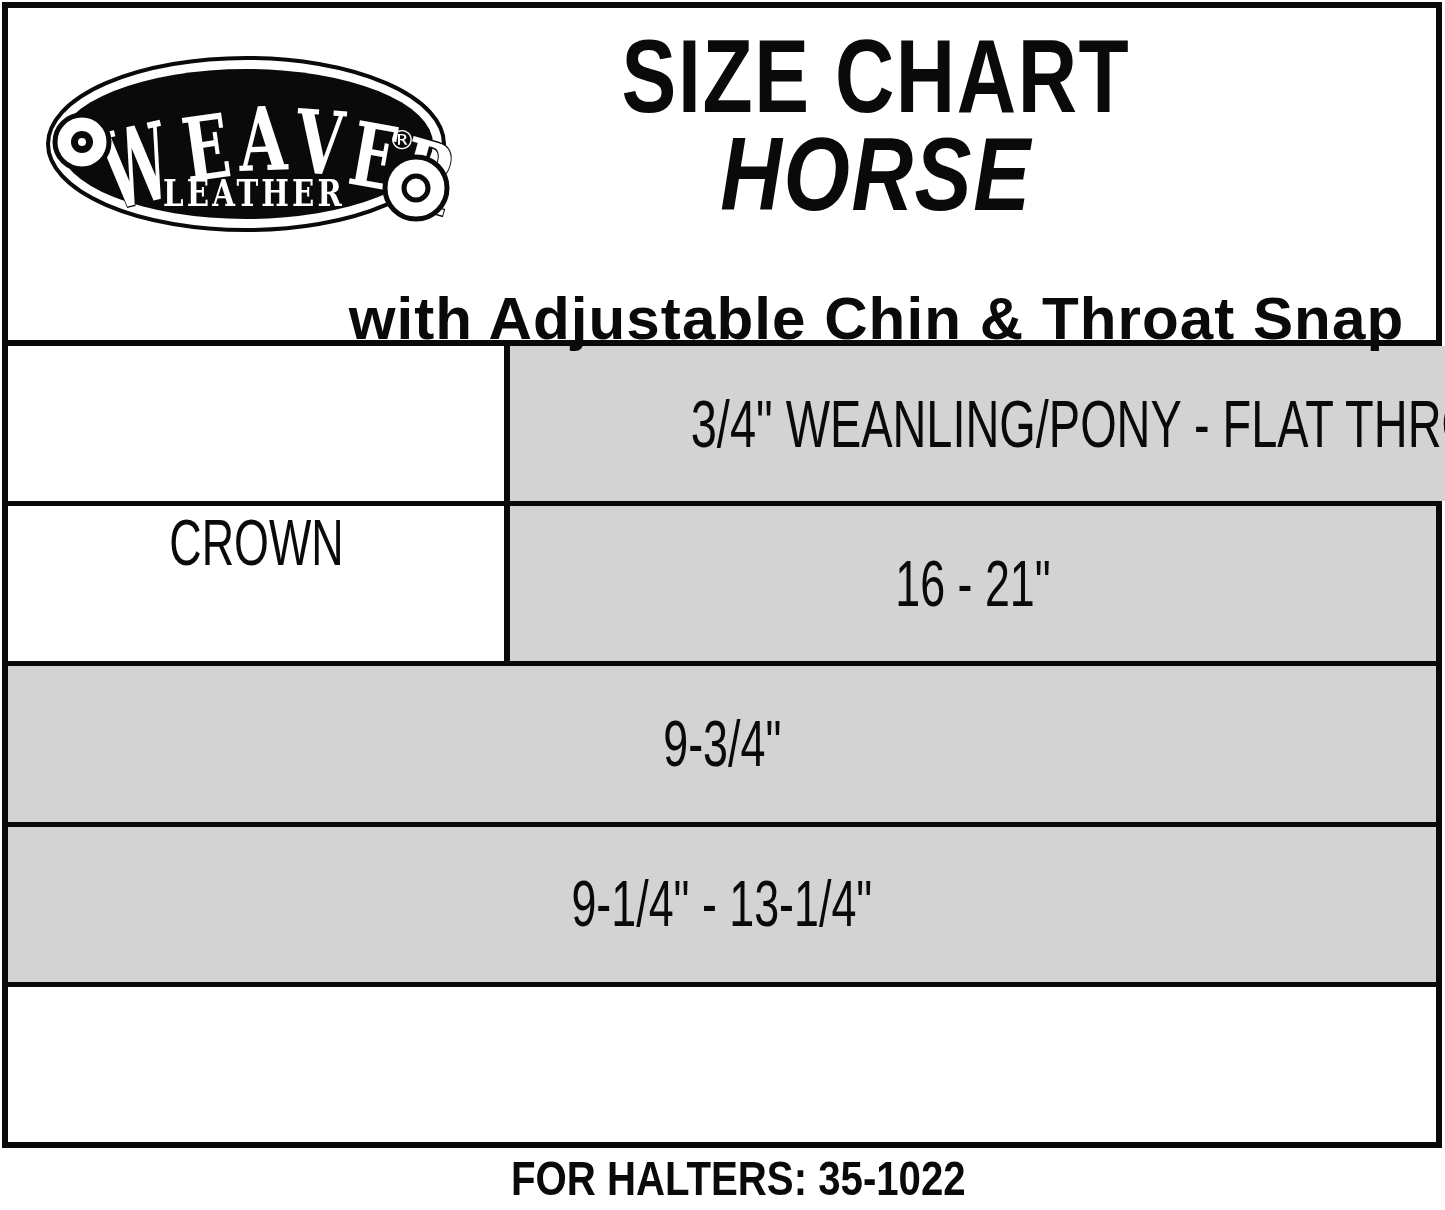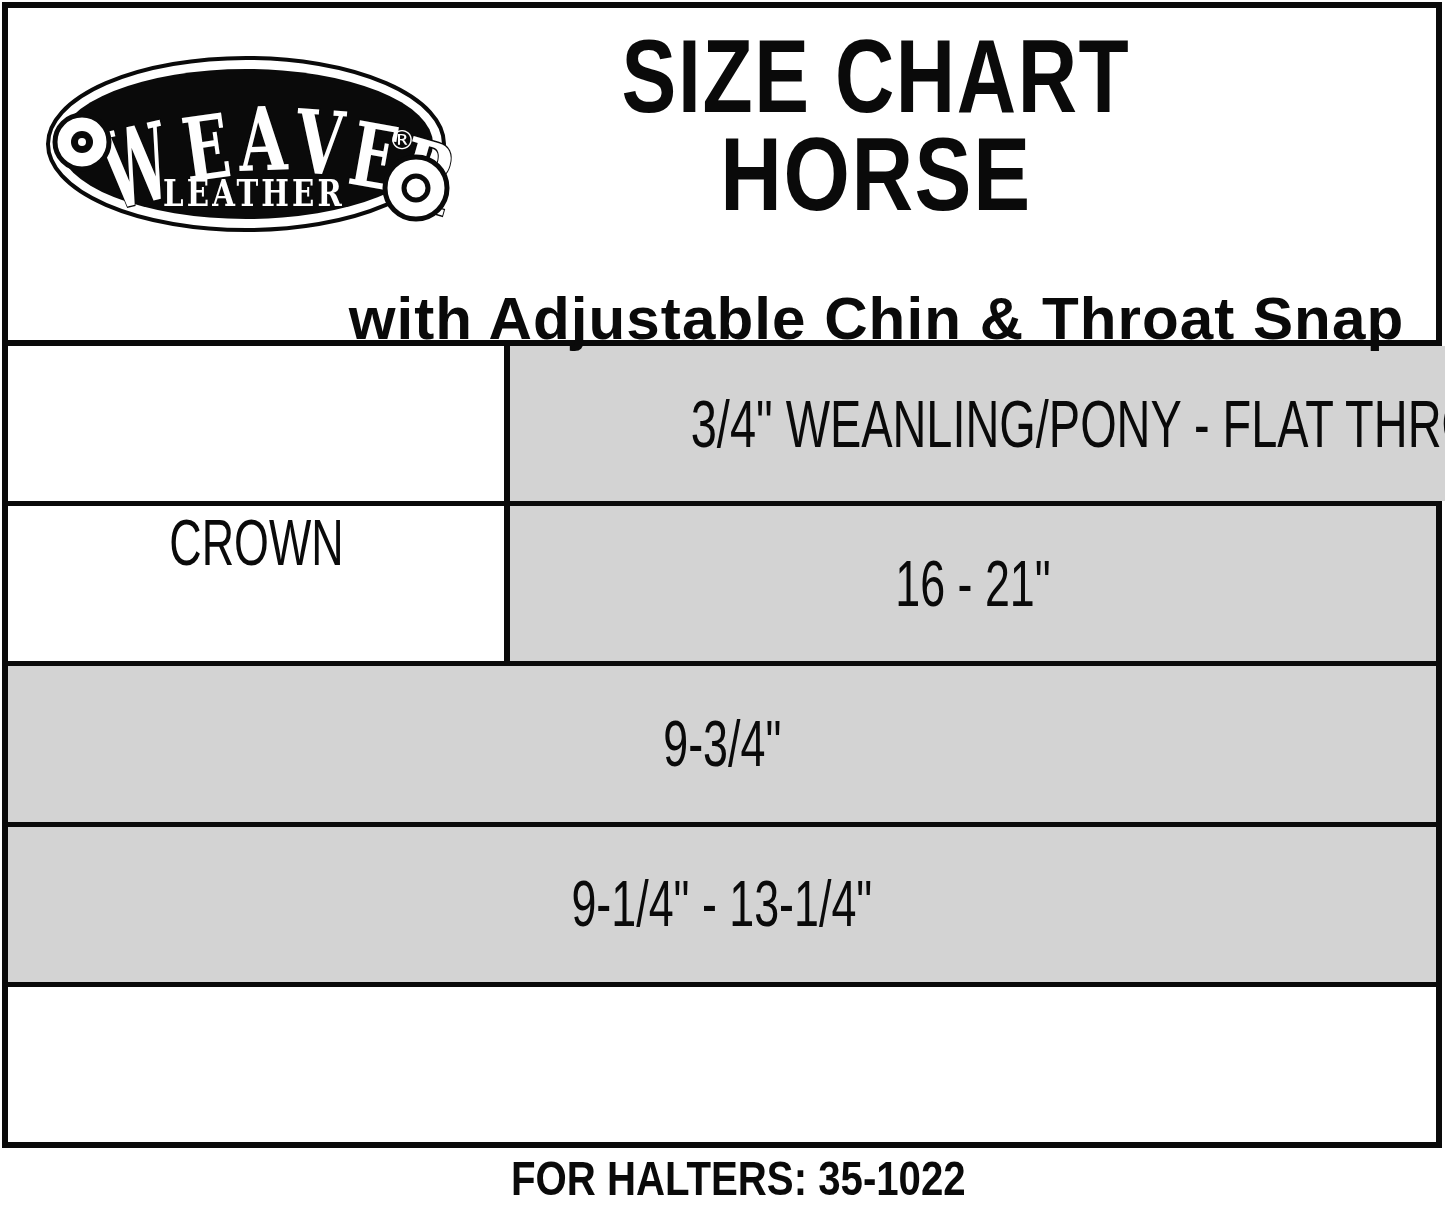--- a/index.html
+++ b/index.html
@@ -45,21 +45,21 @@
     width: 1140px; height: 336px;
   }
   .t-line {
     position: absolute;
     left: 0; width: 100%;
     text-align: center;
     white-space: nowrap;
     line-height: 1.0;
   }
   .l1 { top: 16px; }
-  .l2 { top: 114px; }
+  .l2 { top: 114px; font-style: italic; }
   .l3 { top: 213px; }
   .l4 { top: 282px; }
   .title-main { font-size: 104px; font-weight: bold; letter-spacing: 2px; }
   .title-sub  { font-size: 59px;  font-weight: bold; letter-spacing: 1px; }
   .sx   { display: inline-block; transform-origin: 50% 50%; white-space: nowrap; }
   .sx79 { transform: scaleX(0.79); }
   .sx82 { transform: scaleX(0.82); }
   .sx108{ transform: scaleX(1.08); }
   .sx102{ transform: scaleX(1.02); }
 

